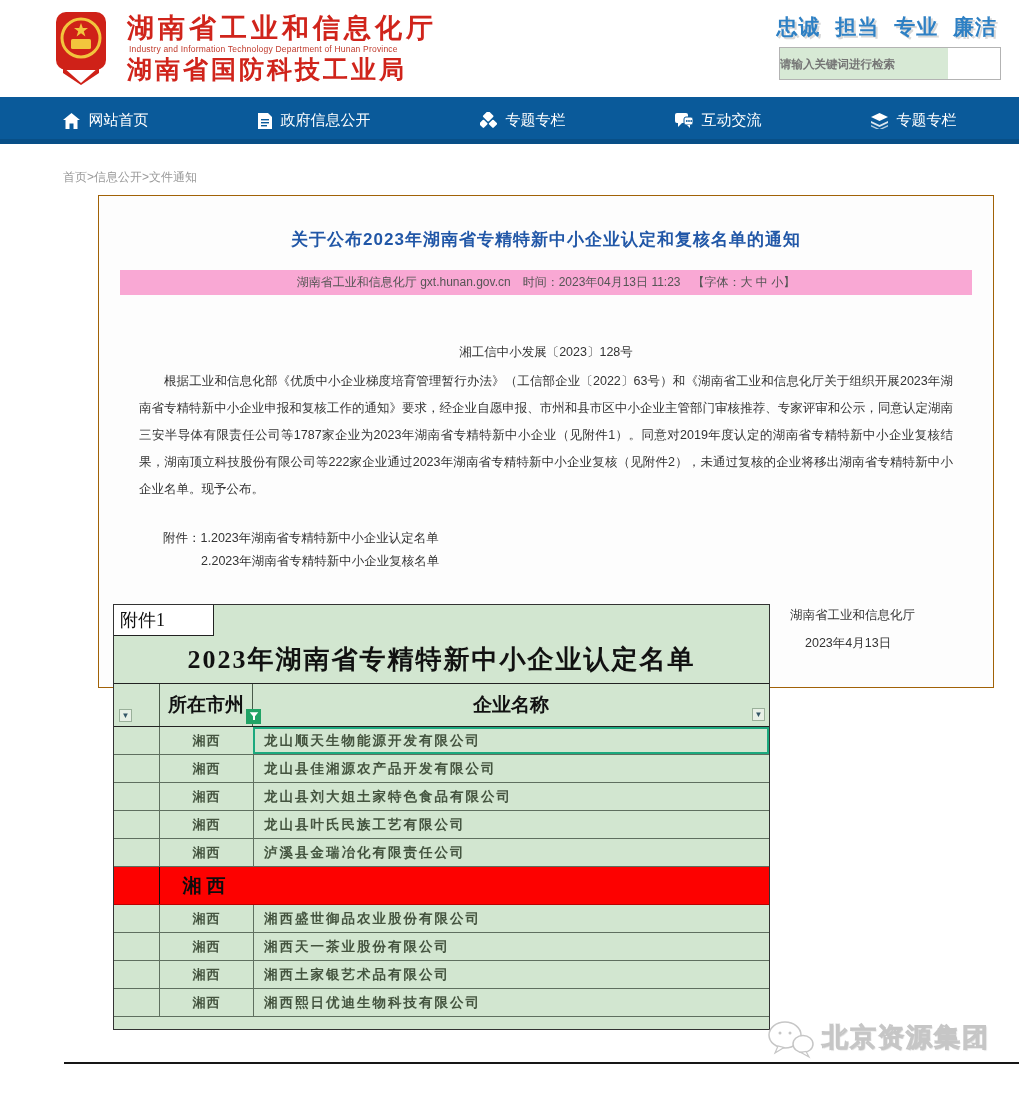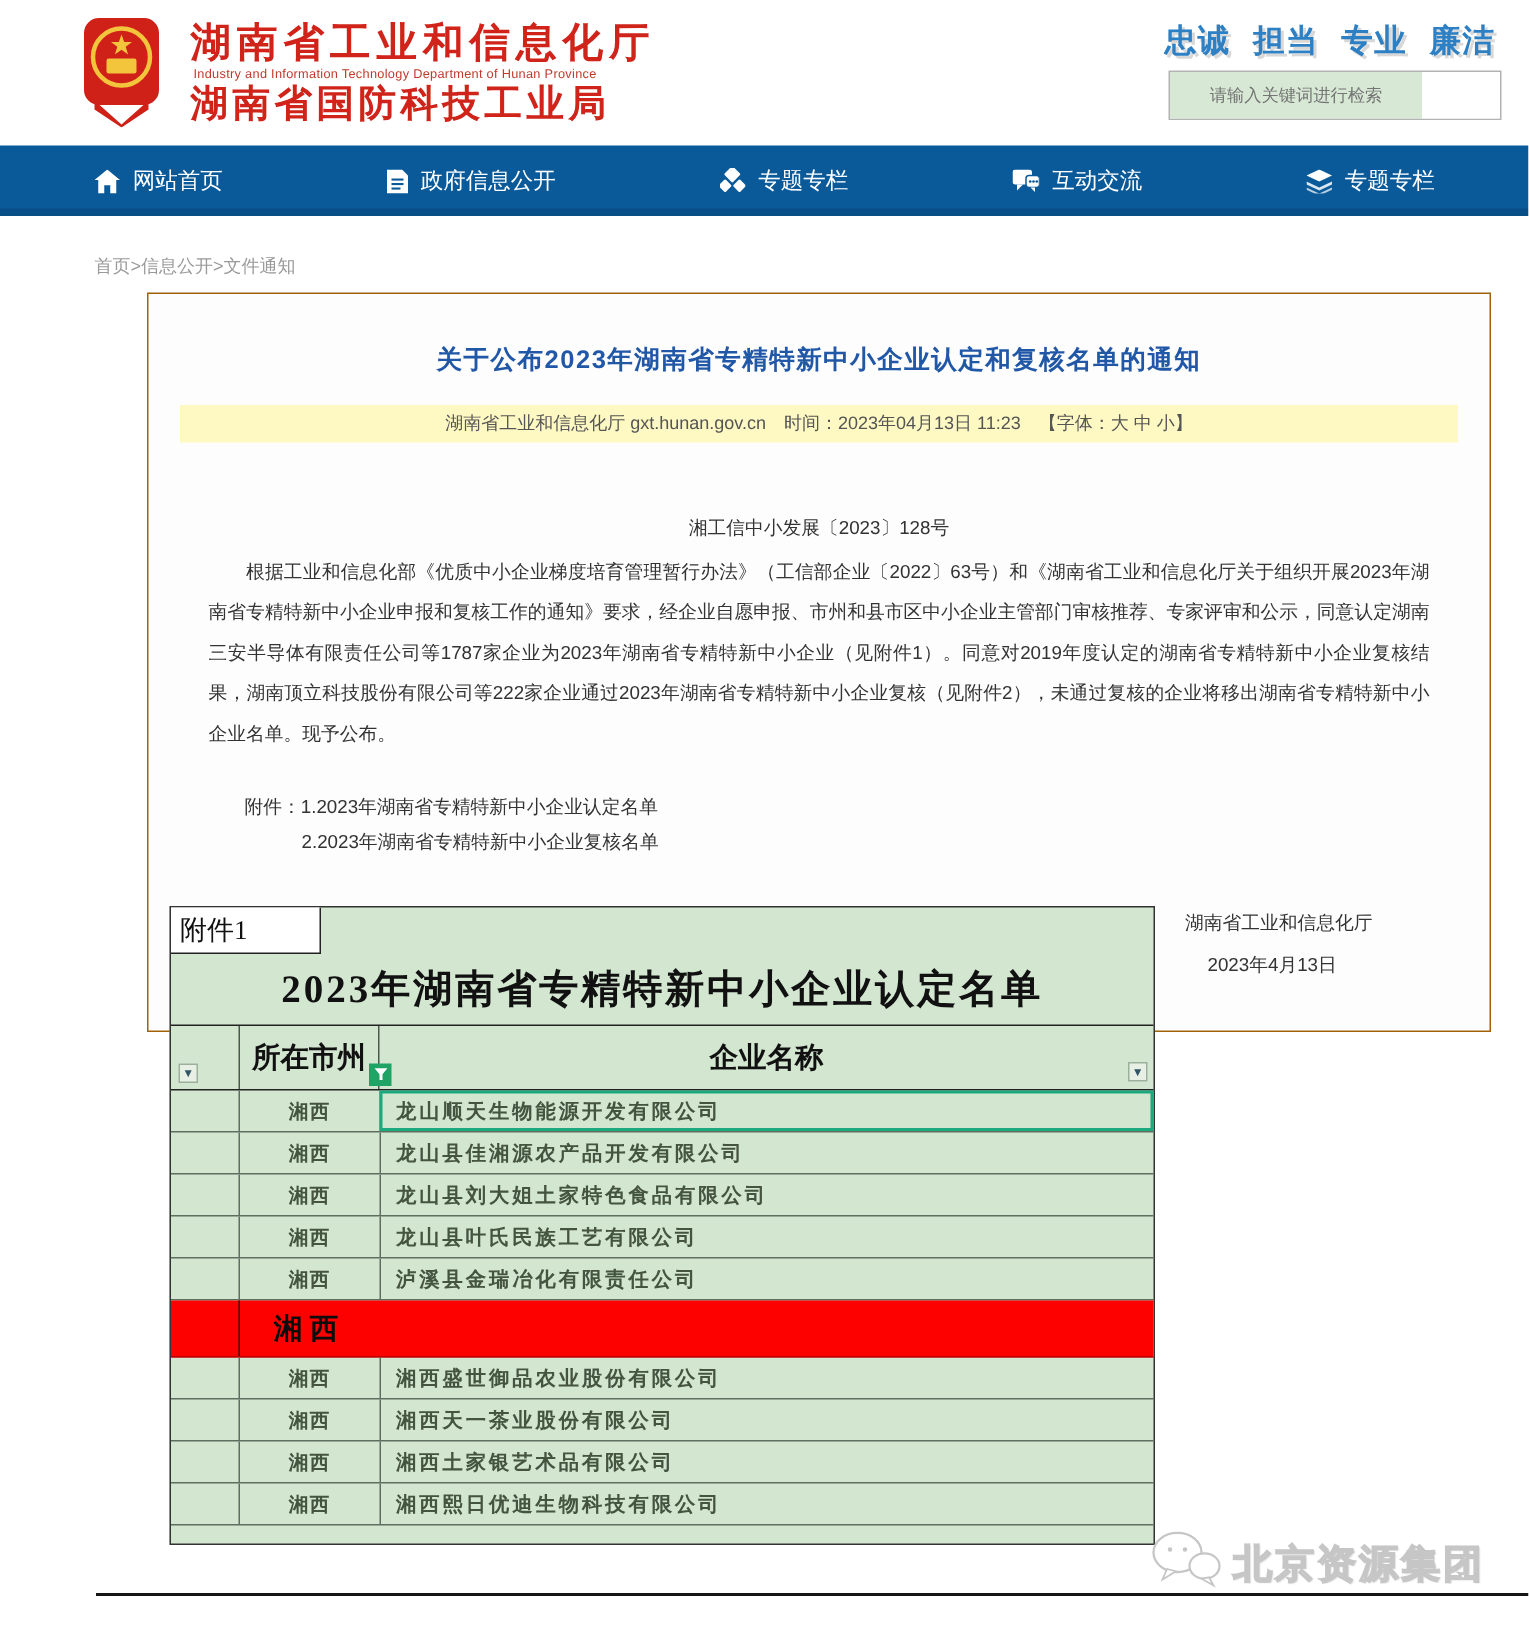--- a/index.html
+++ b/index.html
@@ -12,36 +12,36 @@
   .emblem { position:absolute; left:55px; top:11px; width:52px; height:74px; }
   .org-block { position:absolute; left:127px; top:13px; }
   .org-title { font-size:27px; font-weight:bold; color:#d0241b; letter-spacing:4px; line-height:30px; }
   .org-en { font-size:8.5px; color:#c0392b; letter-spacing:0.2px; margin:1px 0 1px 2px; }
   .org-sub { font-size:25px; font-weight:bold; color:#d0241b; letter-spacing:3px; line-height:28px; }
   .motto { position:absolute; right:22px; top:13px; font-size:21px; font-weight:bold; 
     color:#2e80c4; letter-spacing:1px; word-spacing:8px; text-shadow:2px 2px 0 #d8d8d8; }
   .search-box { position:absolute; right:18px; top:47px; width:222px; height:33px;
     background:#fff; border:1px solid #b3b3b3; display:flex; }
   .search-input { width:168px; height:100%; border:none; outline:none; background:#d7e9d5;
-    font-size:11.5px; color:#777; text-align:center; font-family:"Liberation Sans",sans-serif; }
+    font-size:11.5px; color:#777; text-align:left; font-family:"Liberation Sans",sans-serif;font-weight:bold; }
   .search-btn { flex:1; background:#fff; border:none; }
 
   
   .nav-bar { position:absolute; left:0; top:97px; width:1019px; height:47px; background:#0a5a9a;
     display:flex; align-items:center; justify-content:space-around; padding:0 8px;
     box-shadow:inset 0 -5px 0 rgba(0,0,0,0.12); }
   .nav-item { display:flex; align-items:center; gap:9px; color:#fff; font-size:15px; cursor:pointer; }
   .nav-item svg { display:block; }
 
   
   .breadcrumb { position:absolute; left:63px; top:169px; font-size:12px; color:#999; }
   .content-card { position:absolute; left:62px; top:195px; width:896px; height:493px;
     background:#fdfdfd; border:1px solid #a16207;margin-left:36px; }
   .art-title { margin-top:32px; text-align:center; font-size:17px; font-weight:bold; color:#2157a7; letter-spacing:1px; }
-  .meta-bar { margin:19px auto 0; width:852px; height:25px; background:#fef9c3;
+  .meta-bar { margin:19px auto 0; width:852px; height:25px; background:#f9a8d4;
     font-size:12px; color:#555; text-align:center; line-height:25px; }
   .doc-number { margin-top:49px; text-align:center; font-size:12.5px; color:#333; }
   .salutation { margin:26px 40px 0; font-size:12.5px; color:#333; }
   .body-par { margin:7px 40px 0; font-size:12.5px; color:#333; line-height:27px;
     text-indent:2em; text-align:justify; }
   .attach-block { margin:24px 0 0 64px; font-size:12.5px; color:#333; line-height:23px; }
   .attach-line2 { padding-left:38px; }
   .signature { position:absolute; left:790px; top:607px; font-size:12.5px; color:#333; }
   .signature .sig-date { margin-top:11px; padding-left:15px; }
 
@@ -74,21 +74,21 @@
   .c3 { flex:1; padding-left:10px; font-size:13.5px; font-weight:600; color:#44543f;
     letter-spacing:2px; border-left:1px solid #5f6f5f; }
   .t-row.selected .c3 { outline:2px solid #1ca97e; outline-offset:-2px; }
   .t-row.red { height:38px; background:#fd0100; border-bottom:1px solid #b00; }
   .t-row.red .c1 { border-right:1px solid #111; }
   .t-row.red .c2 { font-size:19px; font-weight:bold; color:#0d0d0d; letter-spacing:5px; }
   .t-row.red .c3 { font-size:20px; font-weight:bold; color:#0d0d0d; letter-spacing:4px; border-left:1px solid #111; }
   .xls-footpad { height:12px; }
 
   
-  .watermark { position:absolute; left:768px; top:1020px; display:flex; align-items:flex-end; gap:8px; }
+  .watermark { position:absolute; left:768px; top:1020px; display:flex; align-items:flex-start; gap:8px; }
   .wm-text { font-size:26px; font-weight:bold; color:#fff; letter-spacing:2px;
     -webkit-text-stroke:1px #c6c6c6; text-shadow:1px 1px 1px #d8d8d8; }
   .bottom-rule { position:absolute; left:64px; top:1062px; width:955px; height:2px; background:#161616; }
 </style>
 </head>
 <body>
 
 <div class="site-header">
   <svg class="emblem" viewBox="0 0 52 74">
     <rect x="1" y="1" width="50" height="58" rx="10" fill="#cf2118"></rect>

